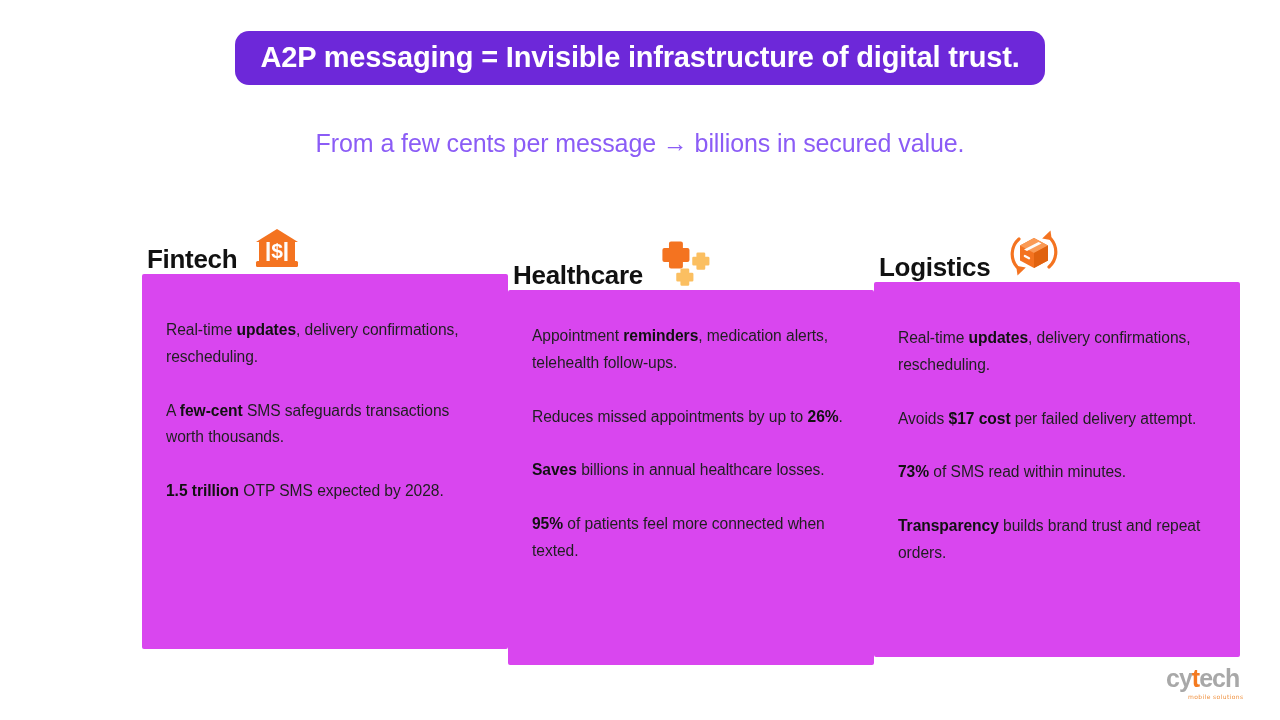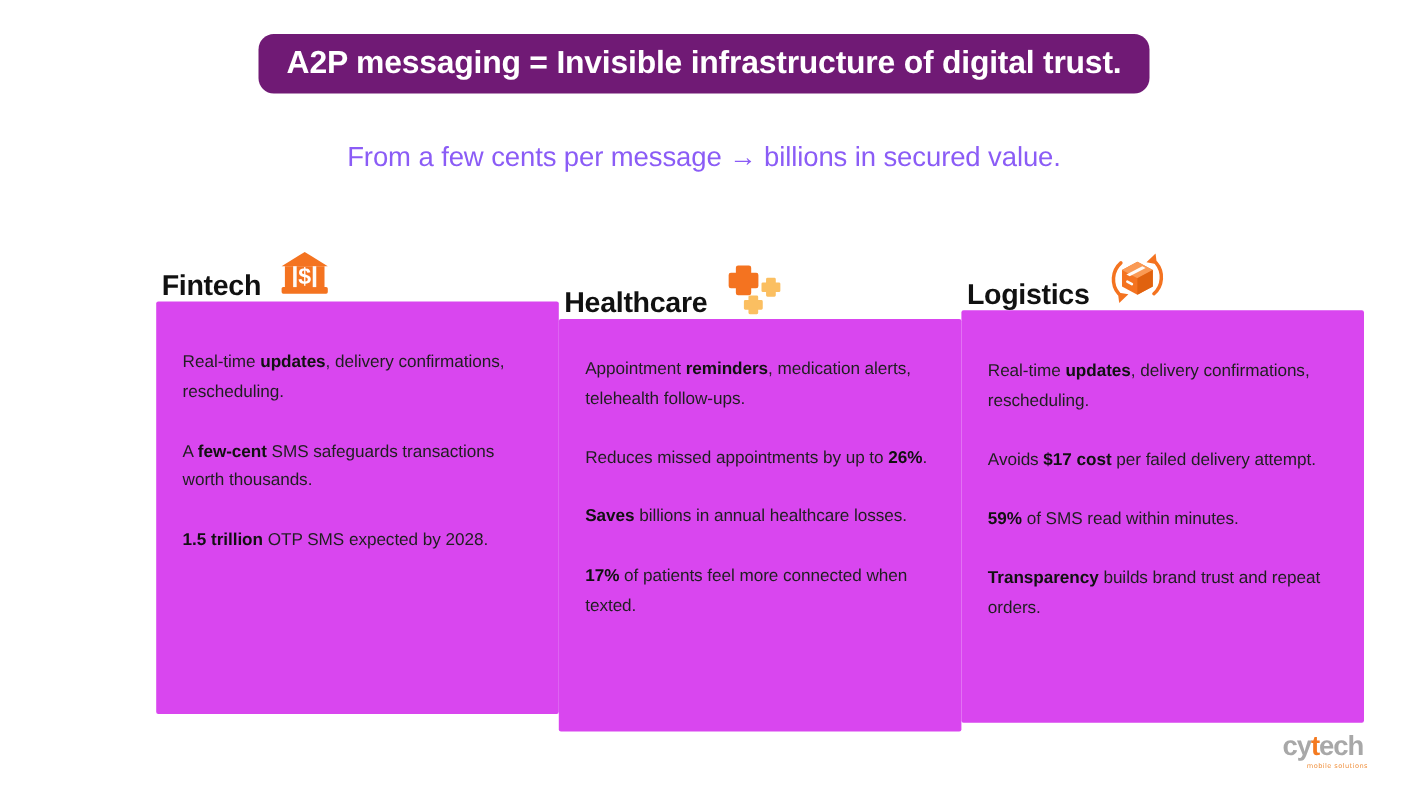--- a/index.html
+++ b/index.html
@@ -19,21 +19,21 @@
   
   .title-wrap {
     position: absolute;
     left: 0;
     top: 31px;
     width: 1280px;
     display: flex;
     justify-content: center;
   }
   .title-pill {
-    background: #701a75;
+    background: #6d28d9;
     color: #ffffff;
     border-radius: 14px;
     padding: 11px 26px 13px 26px;
     font-size: 29px;
     font-weight: bold;
     letter-spacing: -0.2px;
     line-height: 1.05;
     white-space: nowrap;
   }
 
@@ -176,21 +176,21 @@
           <path d="M11 3 h12 a2.5 2.5 0 0 1 2.5 2.5 V11 h5.5 a2.5 2.5 0 0 1 2.5 2.5 v12 a2.5 2.5 0 0 1 -2.5 2.5 H25.5 v5.5 a2.5 2.5 0 0 1 -2.5 2.5 H11 a2.5 2.5 0 0 1 -2.5 -2.5 V28 H3 a2.5 2.5 0 0 1 -2.5 -2.5 v-12 A2.5 2.5 0 0 1 3 11 h5.5 V5.5 A2.5 2.5 0 0 1 11 3 Z" transform="translate(3,2) scale(0.82)" fill="#F47320"></path>
           <path d="M11 3 h12 a2.5 2.5 0 0 1 2.5 2.5 V11 h5.5 a2.5 2.5 0 0 1 2.5 2.5 v12 a2.5 2.5 0 0 1 -2.5 2.5 H25.5 v5.5 a2.5 2.5 0 0 1 -2.5 2.5 H11 a2.5 2.5 0 0 1 -2.5 -2.5 V28 H3 a2.5 2.5 0 0 1 -2.5 -2.5 v-12 A2.5 2.5 0 0 1 3 11 h5.5 V5.5 A2.5 2.5 0 0 1 11 3 Z" transform="translate(33,14) scale(0.52)" fill="#FBBF61"></path>
           <path d="M11 3 h12 a2.5 2.5 0 0 1 2.5 2.5 V11 h5.5 a2.5 2.5 0 0 1 2.5 2.5 v12 a2.5 2.5 0 0 1 -2.5 2.5 H25.5 v5.5 a2.5 2.5 0 0 1 -2.5 2.5 H11 a2.5 2.5 0 0 1 -2.5 -2.5 V28 H3 a2.5 2.5 0 0 1 -2.5 -2.5 v-12 A2.5 2.5 0 0 1 3 11 h5.5 V5.5 A2.5 2.5 0 0 1 11 3 Z" transform="translate(17,30) scale(0.52)" fill="#FBBF61"></path>
         </svg>
       </div>
     </div>
     <div class="card">
       <p><span>Appointment </span><b>reminders</b><span>, medication alerts, telehealth follow-ups.</span></p>
       <p><span>Reduces missed appointments by up to </span><b>26%</b><span>.</span></p>
       <p><b>Saves</b><span> billions in annual healthcare losses.</span></p>
-      <p><b>17%</b><span> of patients feel more connected when texted.</span></p>
+      <p><b>95%</b><span> of patients feel more connected when texted.</span></p>
     </div>
   </div>
 
   <div class="column logistics">
     <div class="col-head">
       <div class="col-title">Logistics</div>
       <div class="col-icon">
         <svg width="56" height="56" viewBox="0 0 56 56" aria-hidden="true">
           <path d="M45 14 A20 20 0 0 1 43 42" fill="none" stroke="#F47320" stroke-width="3.2" stroke-linecap="round"></path>
           <path d="M11 42 A20 20 0 0 1 13 14" fill="none" stroke="#F47320" stroke-width="3.2" stroke-linecap="round"></path>
@@ -200,21 +200,21 @@
           <path d="M28 13 L42 20.5 L28 28 L14 20.5 Z" fill="#FA9A55"></path>
           <path d="M28 28 L42 20.5 V35.5 L28 43 Z" fill="#E0620F"></path>
           <path d="M18 24.5 L32.5 17 L35.5 18.6 L21 26.1 Z" fill="#FDFBF9"></path>
           <rect x="17.5" y="31" width="7" height="2.3" rx="1.1" transform="rotate(28 21 32)" fill="#FDFBF9"></rect>
         </svg>
       </div>
     </div>
     <div class="card">
       <p><span>Real-time </span><b>updates</b><span>, delivery confirmations, rescheduling.</span></p>
       <p><span>Avoids </span><b>$17 cost</b><span> per failed delivery attempt.</span></p>
-      <p><b>59%</b><span> of SMS read within minutes.</span></p>
+      <p><b>73%</b><span> of SMS read within minutes.</span></p>
       <p><b>Transparency</b><span> builds brand trust and repeat orders.</span></p>
     </div>
   </div>
 
 </div>
 
 <div class="logo">
   <div class="logo-text"><span>cy</span><span class="accent">t</span><span>ech</span></div>
   <div class="logo-tag">mobile solutions</div>
 </div>

